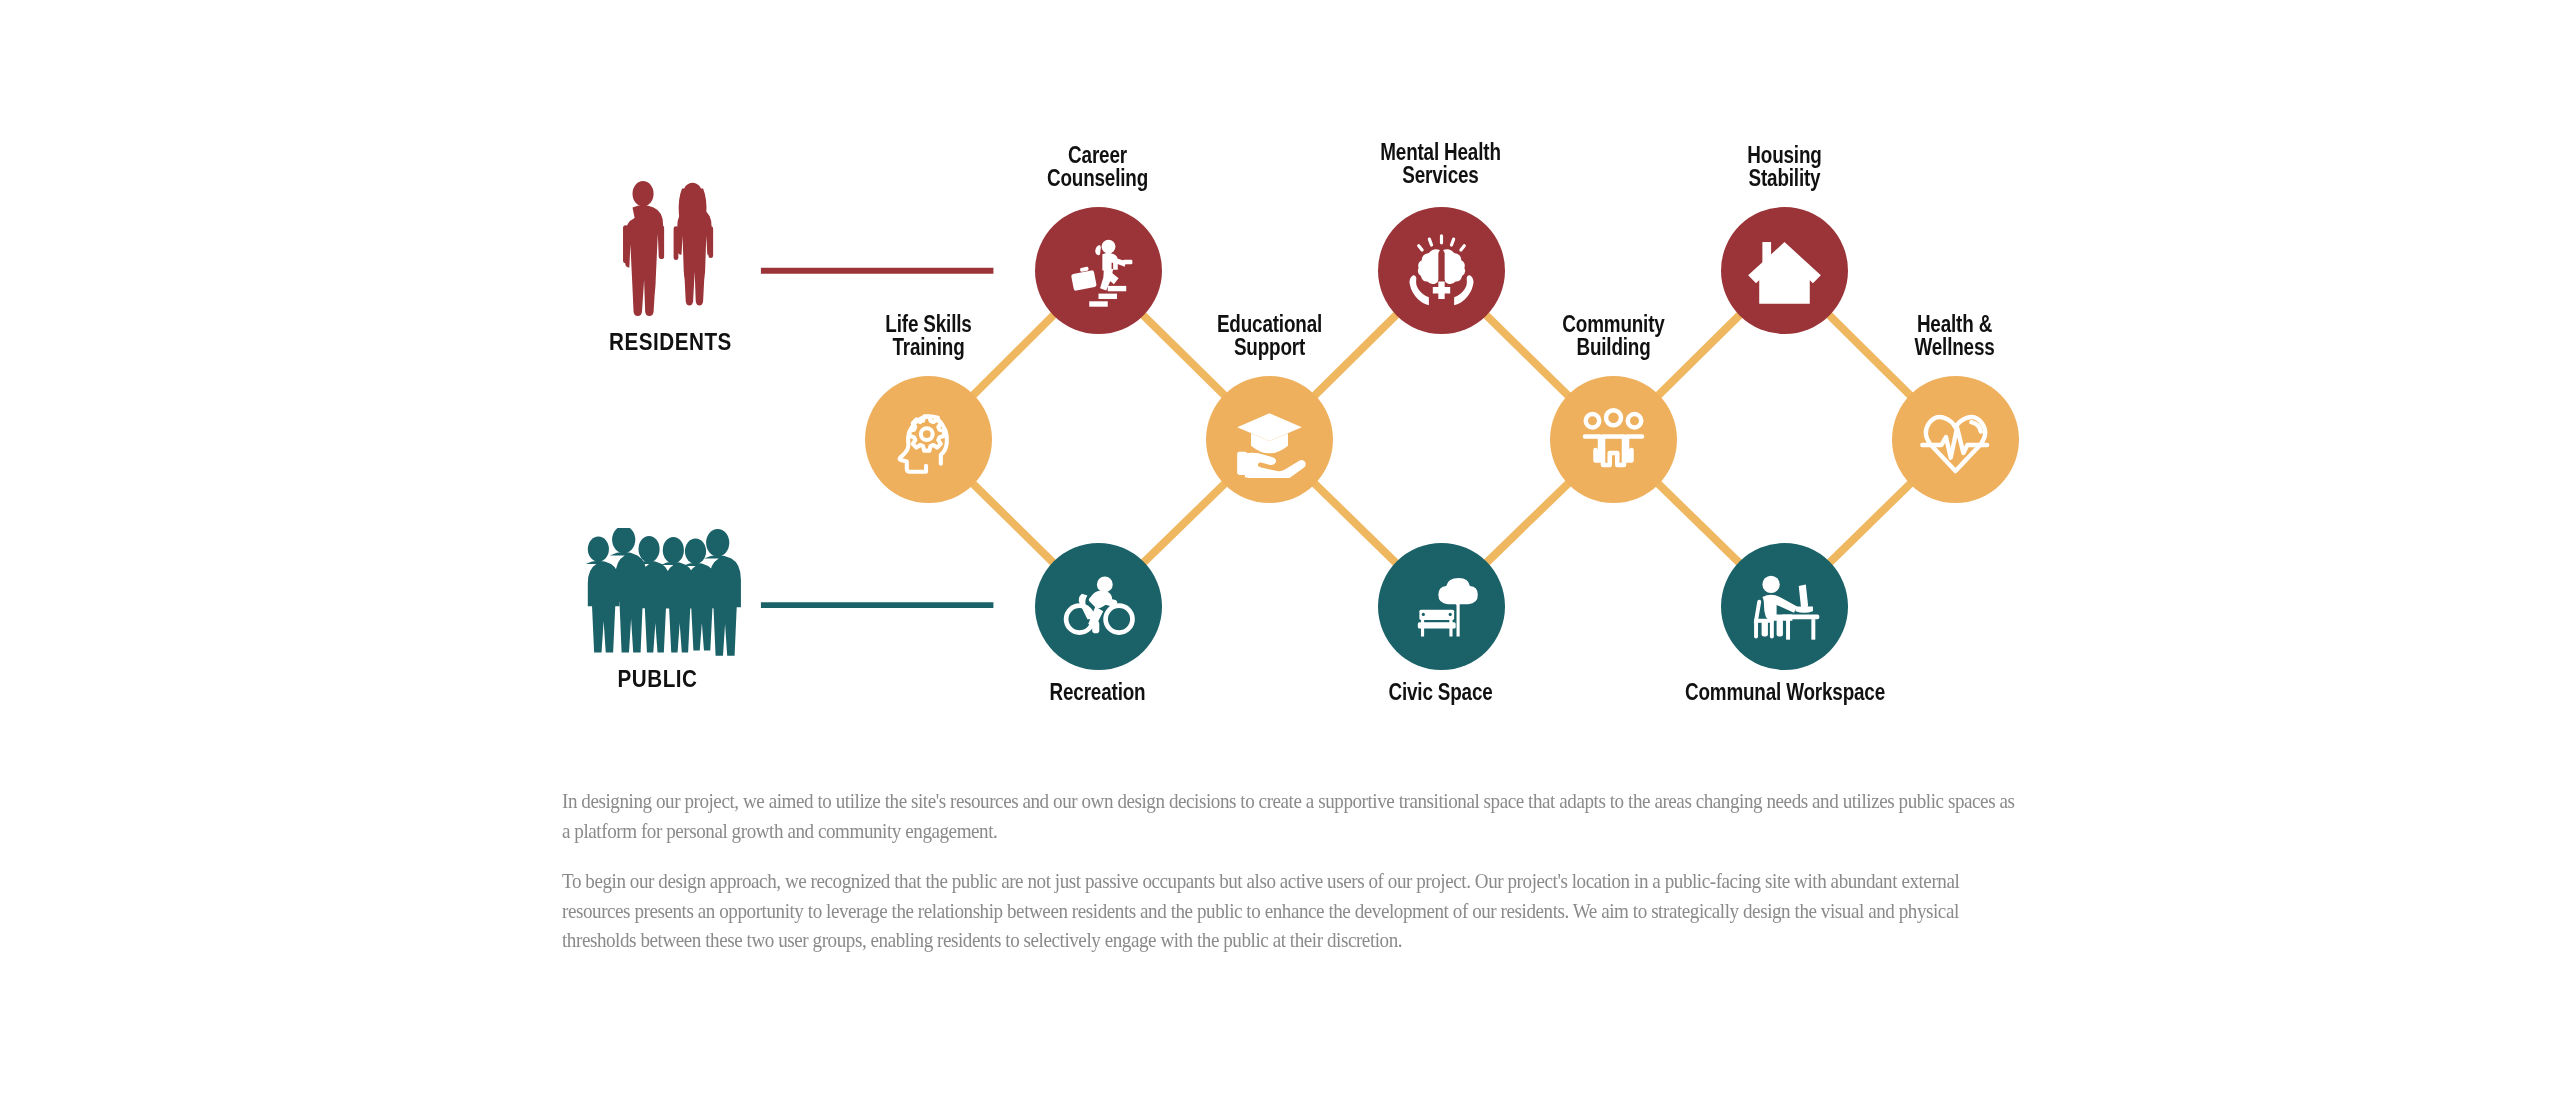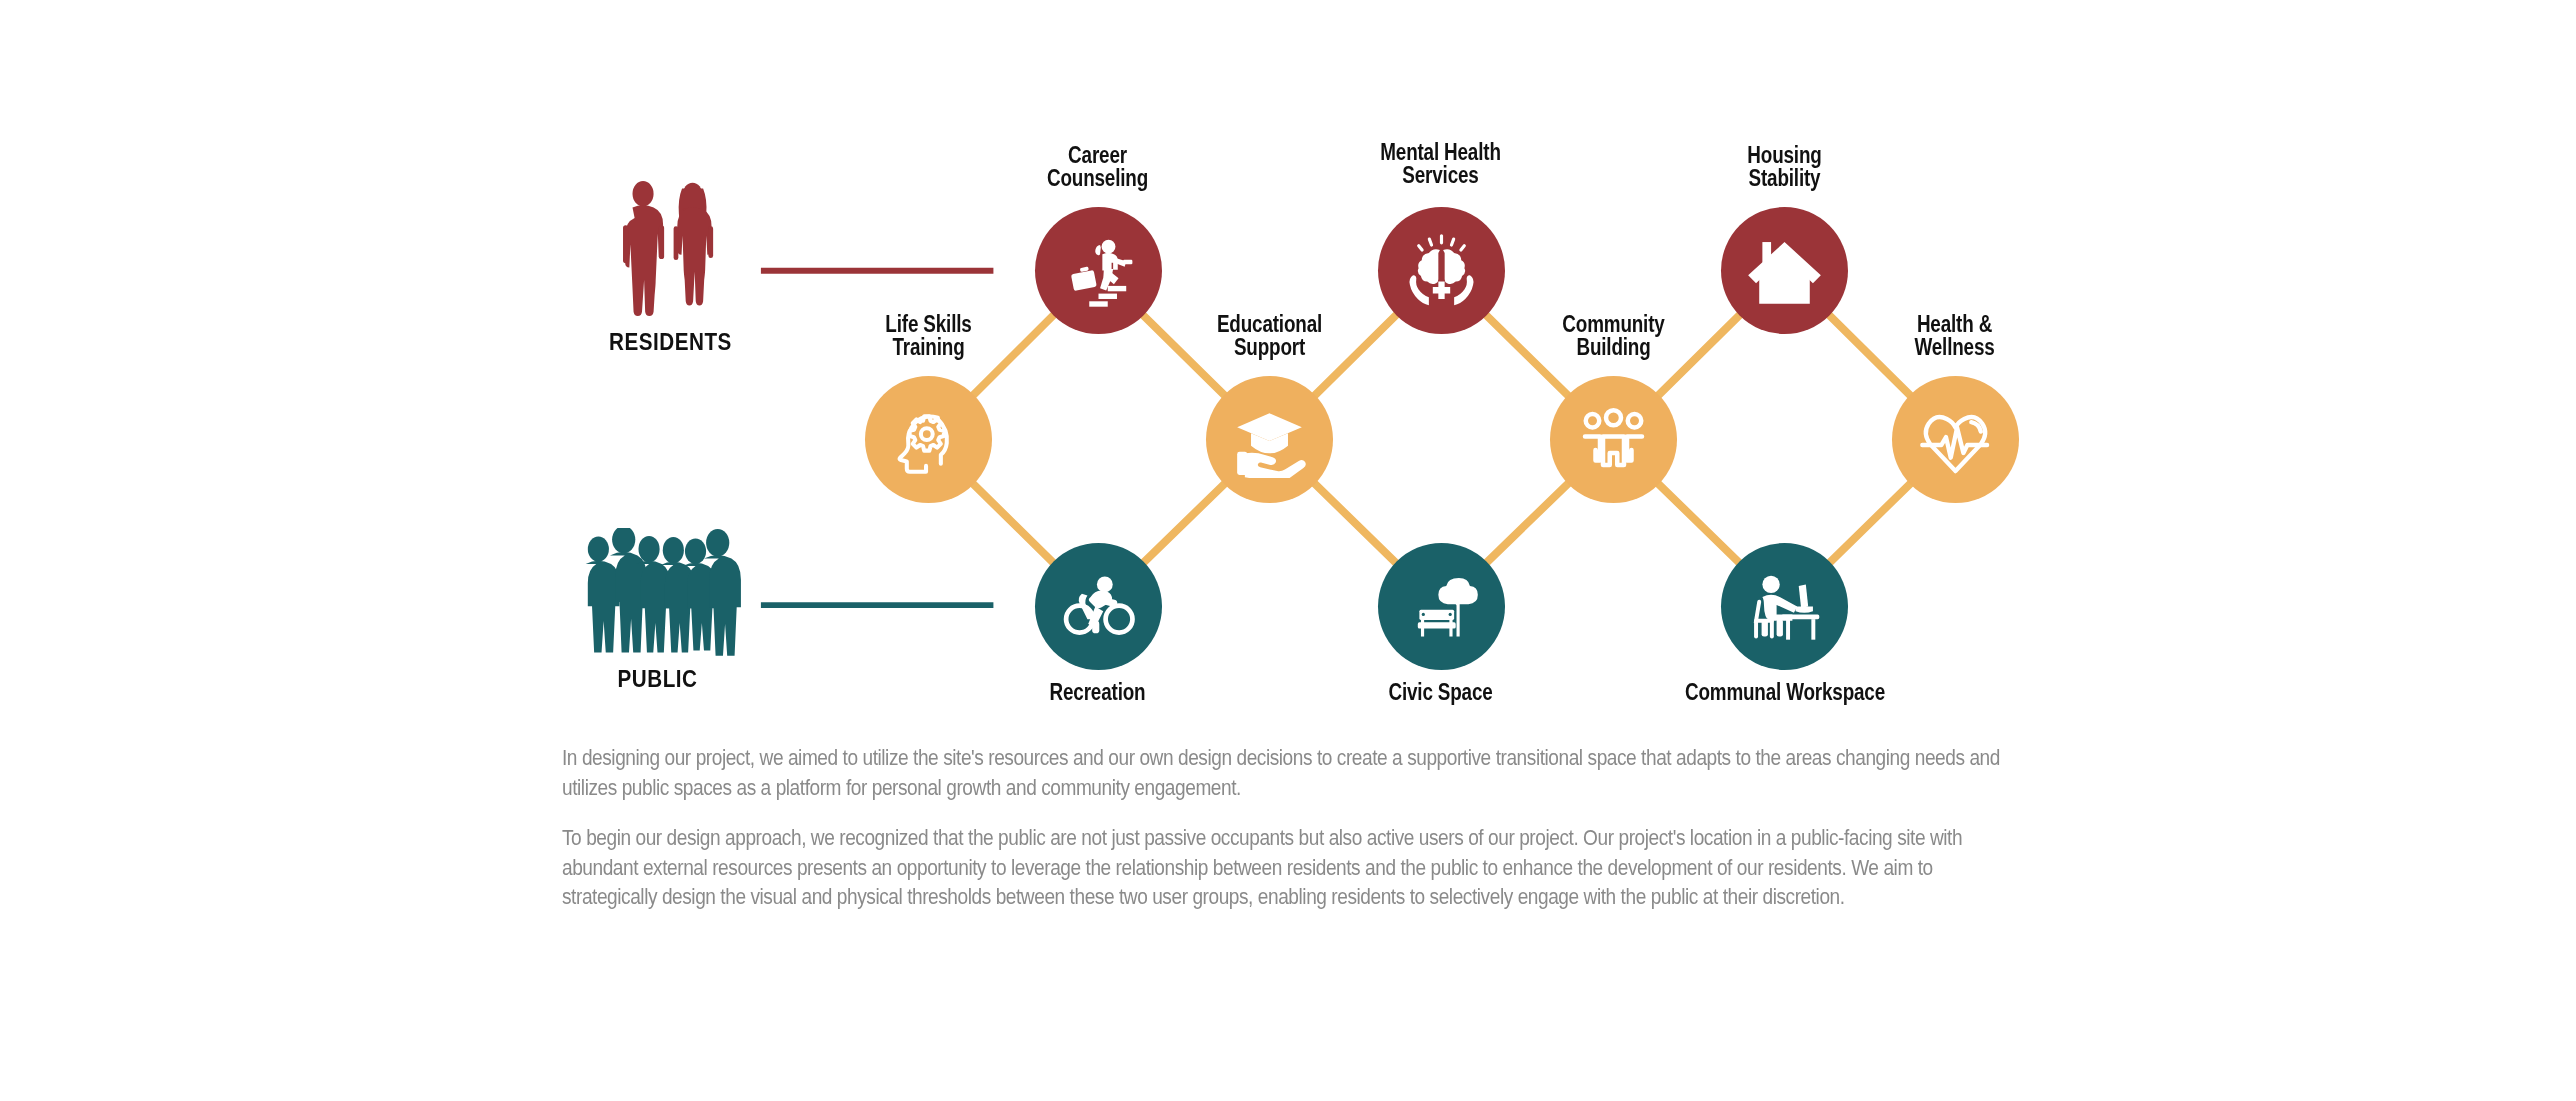--- a/index.html
+++ b/index.html
@@ -37,21 +37,21 @@
     position:absolute;text-align:center;
     font-weight:700;color:#111111;
     font-size:24px;letter-spacing:0.6px;
     transform:scaleX(0.86);
   }
 
   .silhouette{position:absolute;}
 
   
   #textblock{
-    position:absolute;left:562px;top:743px;width:1458px;
+    position:absolute;left:562px;top:787px;width:1458px;font-family:Liberation Serif, serif;
   }
   .para{
     color:#8a8a8a;
     font-size:21.7px;
     line-height:1.36;
     letter-spacing:-0.5px;
     transform:scaleX(0.88);
     transform-origin:left top;
     margin:0 0 21px 0;
     width:1654px;

